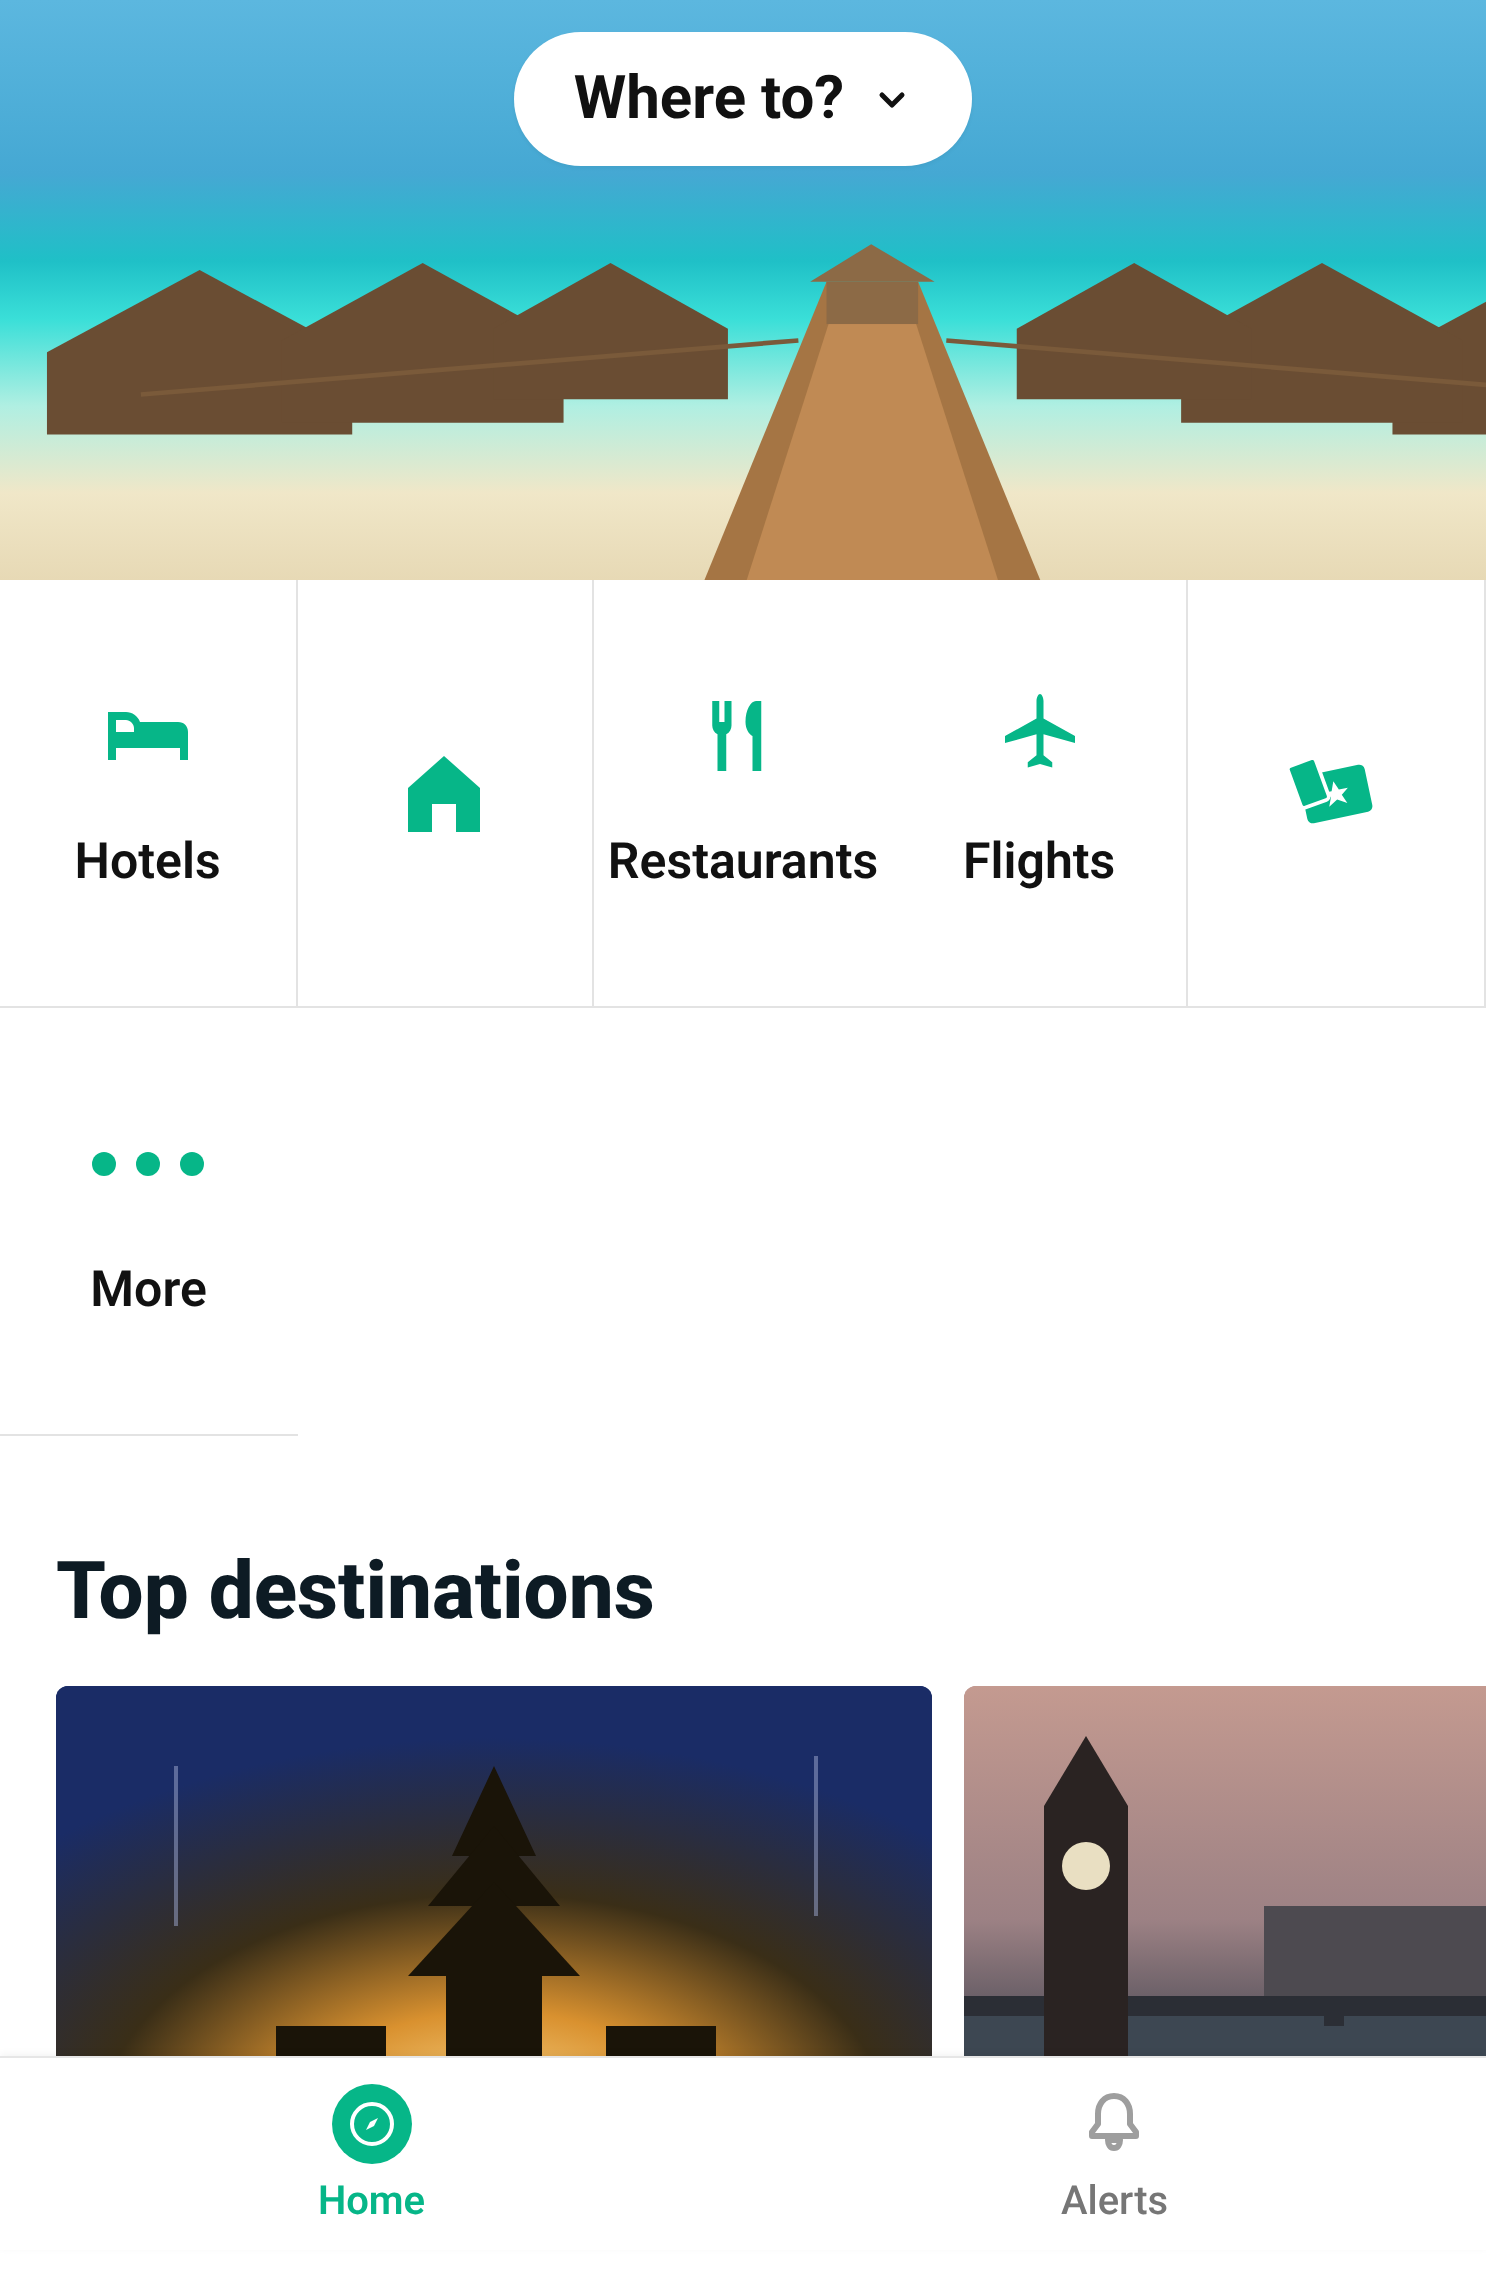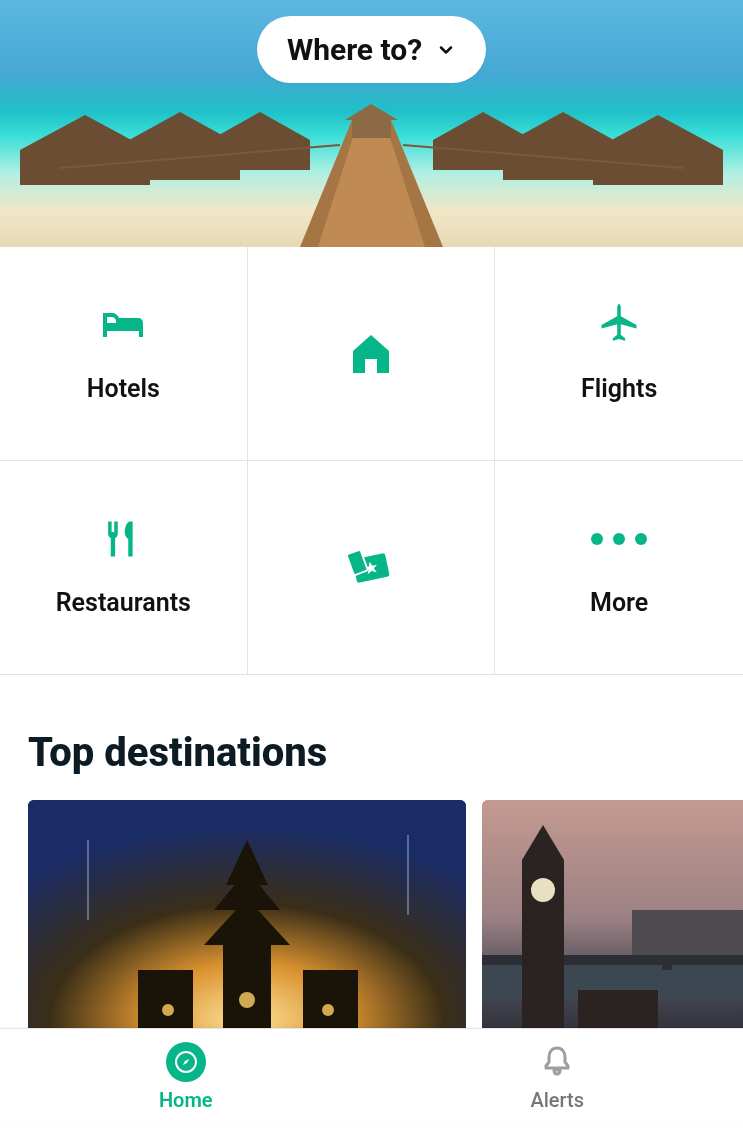--- a/index.html
+++ b/index.html
@@ -8,21 +8,21 @@
     width: 743px;
     height: 1137px;
     background: #fff;
     overflow: hidden;
     color: #111;
     position: relative;
   }
 
   
   .hero {
-    height: 247px;
+    height: 290px;
     position: relative;
     display: flex;
     align-items: flex-start;
     justify-content: center;
     overflow: hidden;
     
     background:
       linear-gradient(to bottom,
         #5cb7df 0%,
         #45a8d3 30%,
@@ -51,21 +51,21 @@
     cursor: pointer;
     box-shadow: 0 1px 2px rgba(0,0,0,0.05);
     position: relative;
     z-index: 2;
   }
   .chevron { width: 20px; height: 20px; }
 
   
   .categories {
     display: grid;
-    grid-template-columns: repeat(3, 1fr);
+    grid-template-columns: repeat(5, 1fr);
     grid-template-rows: repeat(2, 214px);
   }
   .cat {
     border-right: 1px solid #e3e3e3;
     border-bottom: 1px solid #e3e3e3;
     display: flex;
     flex-direction: column;
     align-items: center;
     justify-content: center;
     gap: 28px;
@@ -192,33 +192,33 @@
     <div class="cat-icon">
       <svg viewBox="0 0 48 42">
           <path d="M24 2L6 18v22h12V26h12v14h12V18L24 2z"></path>
         </svg>
     </div>
   </div>
 
   <div class="cat">
     <div class="cat-icon">
       <svg viewBox="0 0 48 48">
+          <path d="M14 4h4v14c0 2-1 4-3 5v21h-5V23c-2-1-3-3-3-5V4h4v12h3V4zm18 0c-3 0-6 5-6 12 0 4 2 7 4 8v20h5V4h-3z"></path>
+        </svg>
+    </div>
+    <span class="cat-label">Restaurants</span>
+  </div>
+
+  <div class="cat">
+    <div class="cat-icon">
+      <svg viewBox="0 0 48 48">
           <path d="M44 28v-4l-18-10V4c0-2-1-4-2-4s-2 2-2 4v10L4 24v4l18-5v12l-5 4v3l7-2 7 2v-3l-5-4V23l18 5z"></path>
         </svg>
     </div>
     <span class="cat-label">Flights</span>
-  </div>
-
-  <div class="cat">
-    <div class="cat-icon">
-      <svg viewBox="0 0 48 48">
-          <path d="M14 4h4v14c0 2-1 4-3 5v21h-5V23c-2-1-3-3-3-5V4h4v12h3V4zm18 0c-3 0-6 5-6 12 0 4 2 7 4 8v20h5V4h-3z"></path>
-        </svg>
-    </div>
-    <span class="cat-label">Restaurants</span>
   </div>
 
   <div class="cat">
     <div class="cat-icon">
       <svg viewBox="0 0 52 42">
           <g transform="rotate(-12 26 21)">
             <rect x="8" y="8" width="36" height="26" rx="3"></rect>
             <polygon points="26,14 28,19 33,19 29,22 31,27 26,24 21,27 23,22 19,19 24,19" fill="#fff"></polygon>
           </g>
           <rect x="3" y="3" width="16" height="24" rx="2" fill="#06b688" stroke="#fff" stroke-width="2" transform="rotate(-20 11 15)"></rect>

